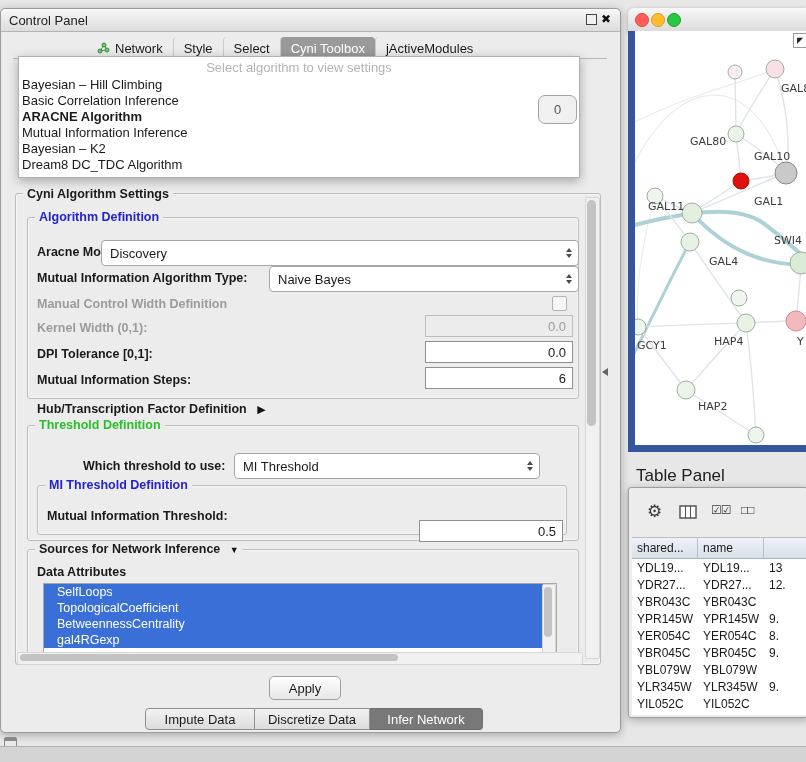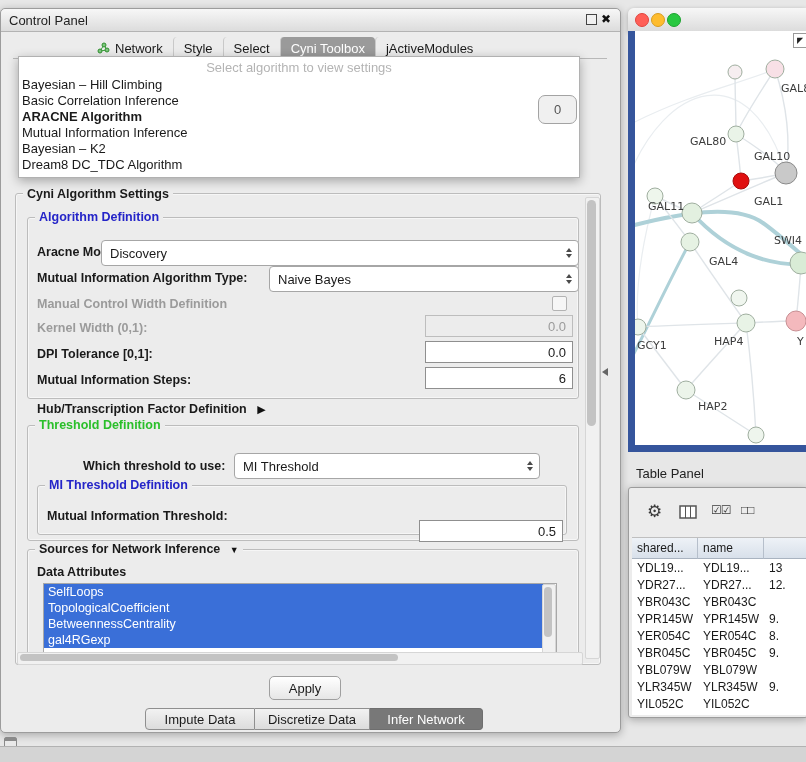--- a/index.html
+++ b/index.html
@@ -42,37 +42,37 @@
        justify-content:center;gap:2px}
   .tri-up{width:0;height:0;border-left:3.5px solid transparent;border-right:3.5px solid transparent;
        border-bottom:4.5px solid #4a4a4a}
   .tri-down{width:0;height:0;border-left:3.5px solid transparent;border-right:3.5px solid transparent;
        border-top:4.5px solid #4a4a4a}
   .checkbox{position:absolute;width:13px;height:13px;border:1px solid #b3b3b3;background:#f6f6f6;border-radius:2px}
   .tri-right{display:inline-block;font-size:11px;color:#111;margin-left:7px}
   .tri-dn{display:inline-block;font-size:9px;color:#111;margin-left:6px}
   .attrlist{position:absolute;background:#fff;border:1px solid #a8a8a8;overflow:hidden}
   .attr-item{background:#3a6fd8;color:#fff;font-size:12.5px;line-height:16px;height:16px;
-       padding-left:4px;width:497px;white-space:nowrap}
+       padding-left:13px;width:497px;white-space:nowrap}
   .sb{position:absolute;background:#f1f1f1;border:1px solid #d6d6d6;border-radius:2px}
   .sb-thumb{position:absolute;background:#c3c3c3;border-radius:6px}
   .apply-btn{position:absolute;border:1px solid #9f9f9f;border-radius:5px;
        background:linear-gradient(#ffffff,#e6e6e6);font-size:13px;display:flex;
        align-items:center;justify-content:center}
   .seg{position:absolute;display:flex;height:22px;font-size:13px}
   .seg-btn{box-sizing:border-box;border:1px solid #8f8f8f;border-left-width:0;
        background:linear-gradient(#f2f2f2,#dcdcdc);display:flex;align-items:center;justify-content:center}
   .seg-btn:first-child{border-left-width:1px;border-radius:4px 0 0 4px}
   .seg-btn:last-child{border-radius:0 4px 4px 0}
   .seg-selected{background:#787878;color:#fff;border-color:#6e6e6e}
   .light{position:absolute;width:12px;height:12px;border-radius:50%;top:5px}
   .net-frame{position:absolute;background:#35559c}
   .net-canvas{position:absolute;background:#fff;overflow:hidden}
   .nlabel{font-family:"DejaVu Sans",sans-serif;font-size:11px;fill:#3c3c3c}
-  .tp-title{position:absolute;font-size:13px;color:#222}
+  .tp-title{position:absolute;font-size:17px;color:#222}
   .tool-ico{position:absolute;color:#3a3a3a}
   .tbl{position:absolute;background:#fff;overflow:hidden;border-top:1px solid #bfbfbf}
   .thead{display:flex}
   .thcell{box-sizing:border-box;background:linear-gradient(#eef2f7,#d8e0ea);
        border-right:1px solid #b6bfcb;border-bottom:1px solid #a9b3c0;
        font-size:12px;padding:3px 0 3px 5px;height:21px;white-space:nowrap;overflow:hidden}
   .trow{display:flex;height:17px;align-items:center}
   .tcell{font-size:12px;white-space:nowrap;overflow:hidden;padding-left:5px;box-sizing:border-box}
   .tc0{width:66px}.tc1{width:66px}.tc2{flex:1}
   .mini-icon{position:absolute;width:11px;height:11px;border:1.5px solid #8a8a8a;

